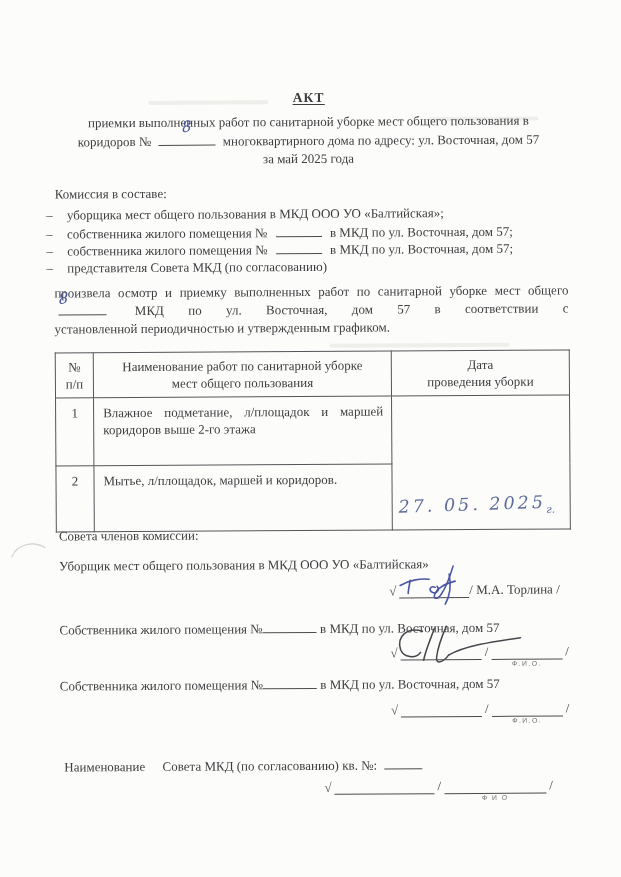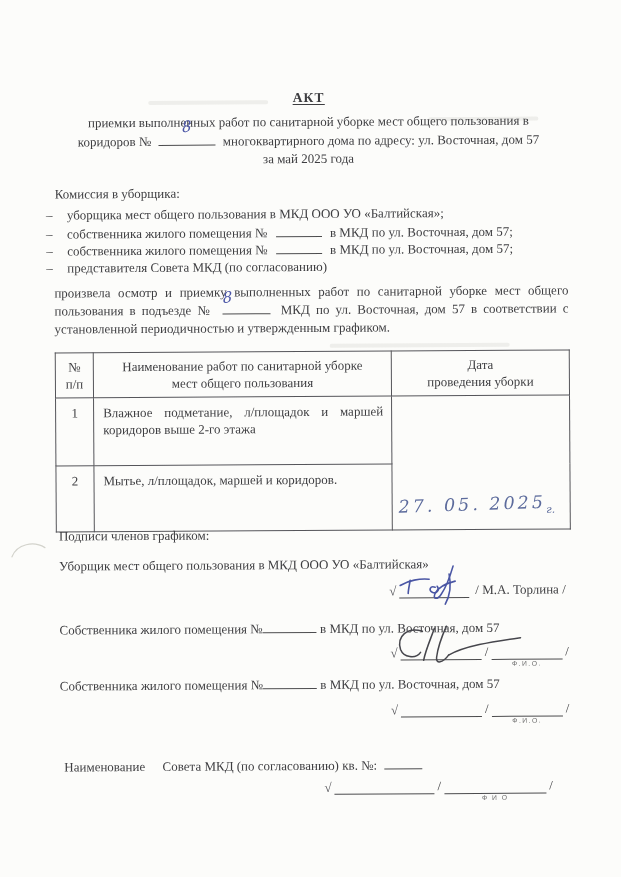--- a/index.html
+++ b/index.html
@@ -44,21 +44,21 @@
   .sig-heading{top:526px;left:58px;}
   .cleaner-label{top:556px;left:58px;}
   .owner1-label{top:620px;left:58px;}
   .owner2-label{top:676px;left:58px;}
   .rep-label{top:757px;left:62px;}
   .rep-gap{display:inline-block;width:14px;}
   .sig-row{display:flex;align-items:flex-end;font-size:13px;}
   .check{margin-right:3px;transform:translateY(1px);color:#55555a;}
   .sline{position:relative;border-bottom:1px solid #4c4c4e;height:15px;}
   .slash{margin:0 3px;}
-  .sig-name{margin-left:6px;white-space:nowrap;}
+  .sig-name{white-space:nowrap;}
   .fio{position:absolute;top:16px;left:0;right:0;text-align:center;font-size:6.8px;
        letter-spacing:1.5px;color:#707070;font-family:"Liberation Sans",sans-serif;white-space:nowrap;}
   .sig1{top:583px;left:388px;}
   .sig2{top:645px;left:389px;}
   .sig3{top:702px;left:389px;}
   .sig4{top:779px;left:322px;}
   .sig-svg{position:absolute;overflow:visible;pointer-events:none;}
   
   .streak{position:absolute;background:rgba(190,190,184,0.22);border-radius:2px;}
 </style>
@@ -82,21 +82,21 @@
       <span class="nline">
         <span>коридоров №</span>
         <span class="blank" style="width:57px;margin:0 4px;">
           <span class="hw-num">8</span>
         </span>
         <span>многоквартирного дома по адресу: ул. Восточная, дом 57</span>
       </span>
       <span class="nline">за май 2025 года</span>
     </div>
 
-    <div class="abs txt commission-heading">Комиссия в уборщика:</div>
+    <div class="abs txt commission-heading">Комиссия в составе:</div>
     <div class="abs commission-list">
       <div class="c-item">
         <span class="c-dash">–</span>
         <span>уборщика мест общего пользования в МКД ООО УО «Балтийская»;</span>
       </div>
       <div class="c-item">
         <span class="c-dash">–</span>
         <span>
           <span>собственника жилого помещения №</span>
           <span class="blank" style="width:46px;margin:0 5px;"></span>
@@ -113,21 +113,20 @@
       </div>
       <div class="c-item">
         <span class="c-dash">–</span>
         <span>представителя Совета МКД (по согласованию)</span>
       </div>
     </div>
 
     <div class="abs inspection">
       <span class="jline">произвела осмотр и приемку выполненных работ по санитарной уборке мест общего</span>
       <span class="jline">
-        <span>пользования в подъезде №</span>
         <span class="blank" style="width:48px;margin:0 4px;">
           <span class="hw-num">8</span>
         </span>
         <span>МКД по ул. Восточная, дом 57 в соответствии с</span>
       </span>
       <span class="nline">установленной периодичностью и утвержденным графиком.</span>
     </div>
 
     <div class="abs work-table">
       <table>
@@ -153,21 +152,21 @@
           </td>
         </tr>
         <tr class="r2">
           <td class="num">2</td>
           <td class="work" style="text-align:left;">Мытье, л/площадок, маршей и коридоров.</td>
         </tr>
       </tbody>
         </table>
     </div>
 
-    <div class="abs txt sig-heading">Подписи членов графиком:</div>
+    <div class="abs txt sig-heading">Совета членов комиссии:</div>
 
     <div class="abs txt cleaner-label">Уборщик мест общего пользования в МКД ООО УО «Балтийская»</div>
     <div class="abs sig-row sig1">
       <span class="check">√</span>
       <span class="sline" style="width:70px;">
         <svg class="sig-svg" style="left:-4px;bottom:-9px;" width="84" height="44" viewBox="0 0 84 44">
           <g stroke="#4a56a4" stroke-width="1.6" fill="none" stroke-linecap="round">
             <path d="M5,23 C13,18 25,16 34,17"></path>
             <path d="M15,18 C14,24 13,28 13,31"></path>
             <path d="M40,25 C35,23 33,28 37,30 C41,32 45,28 42,24"></path>

